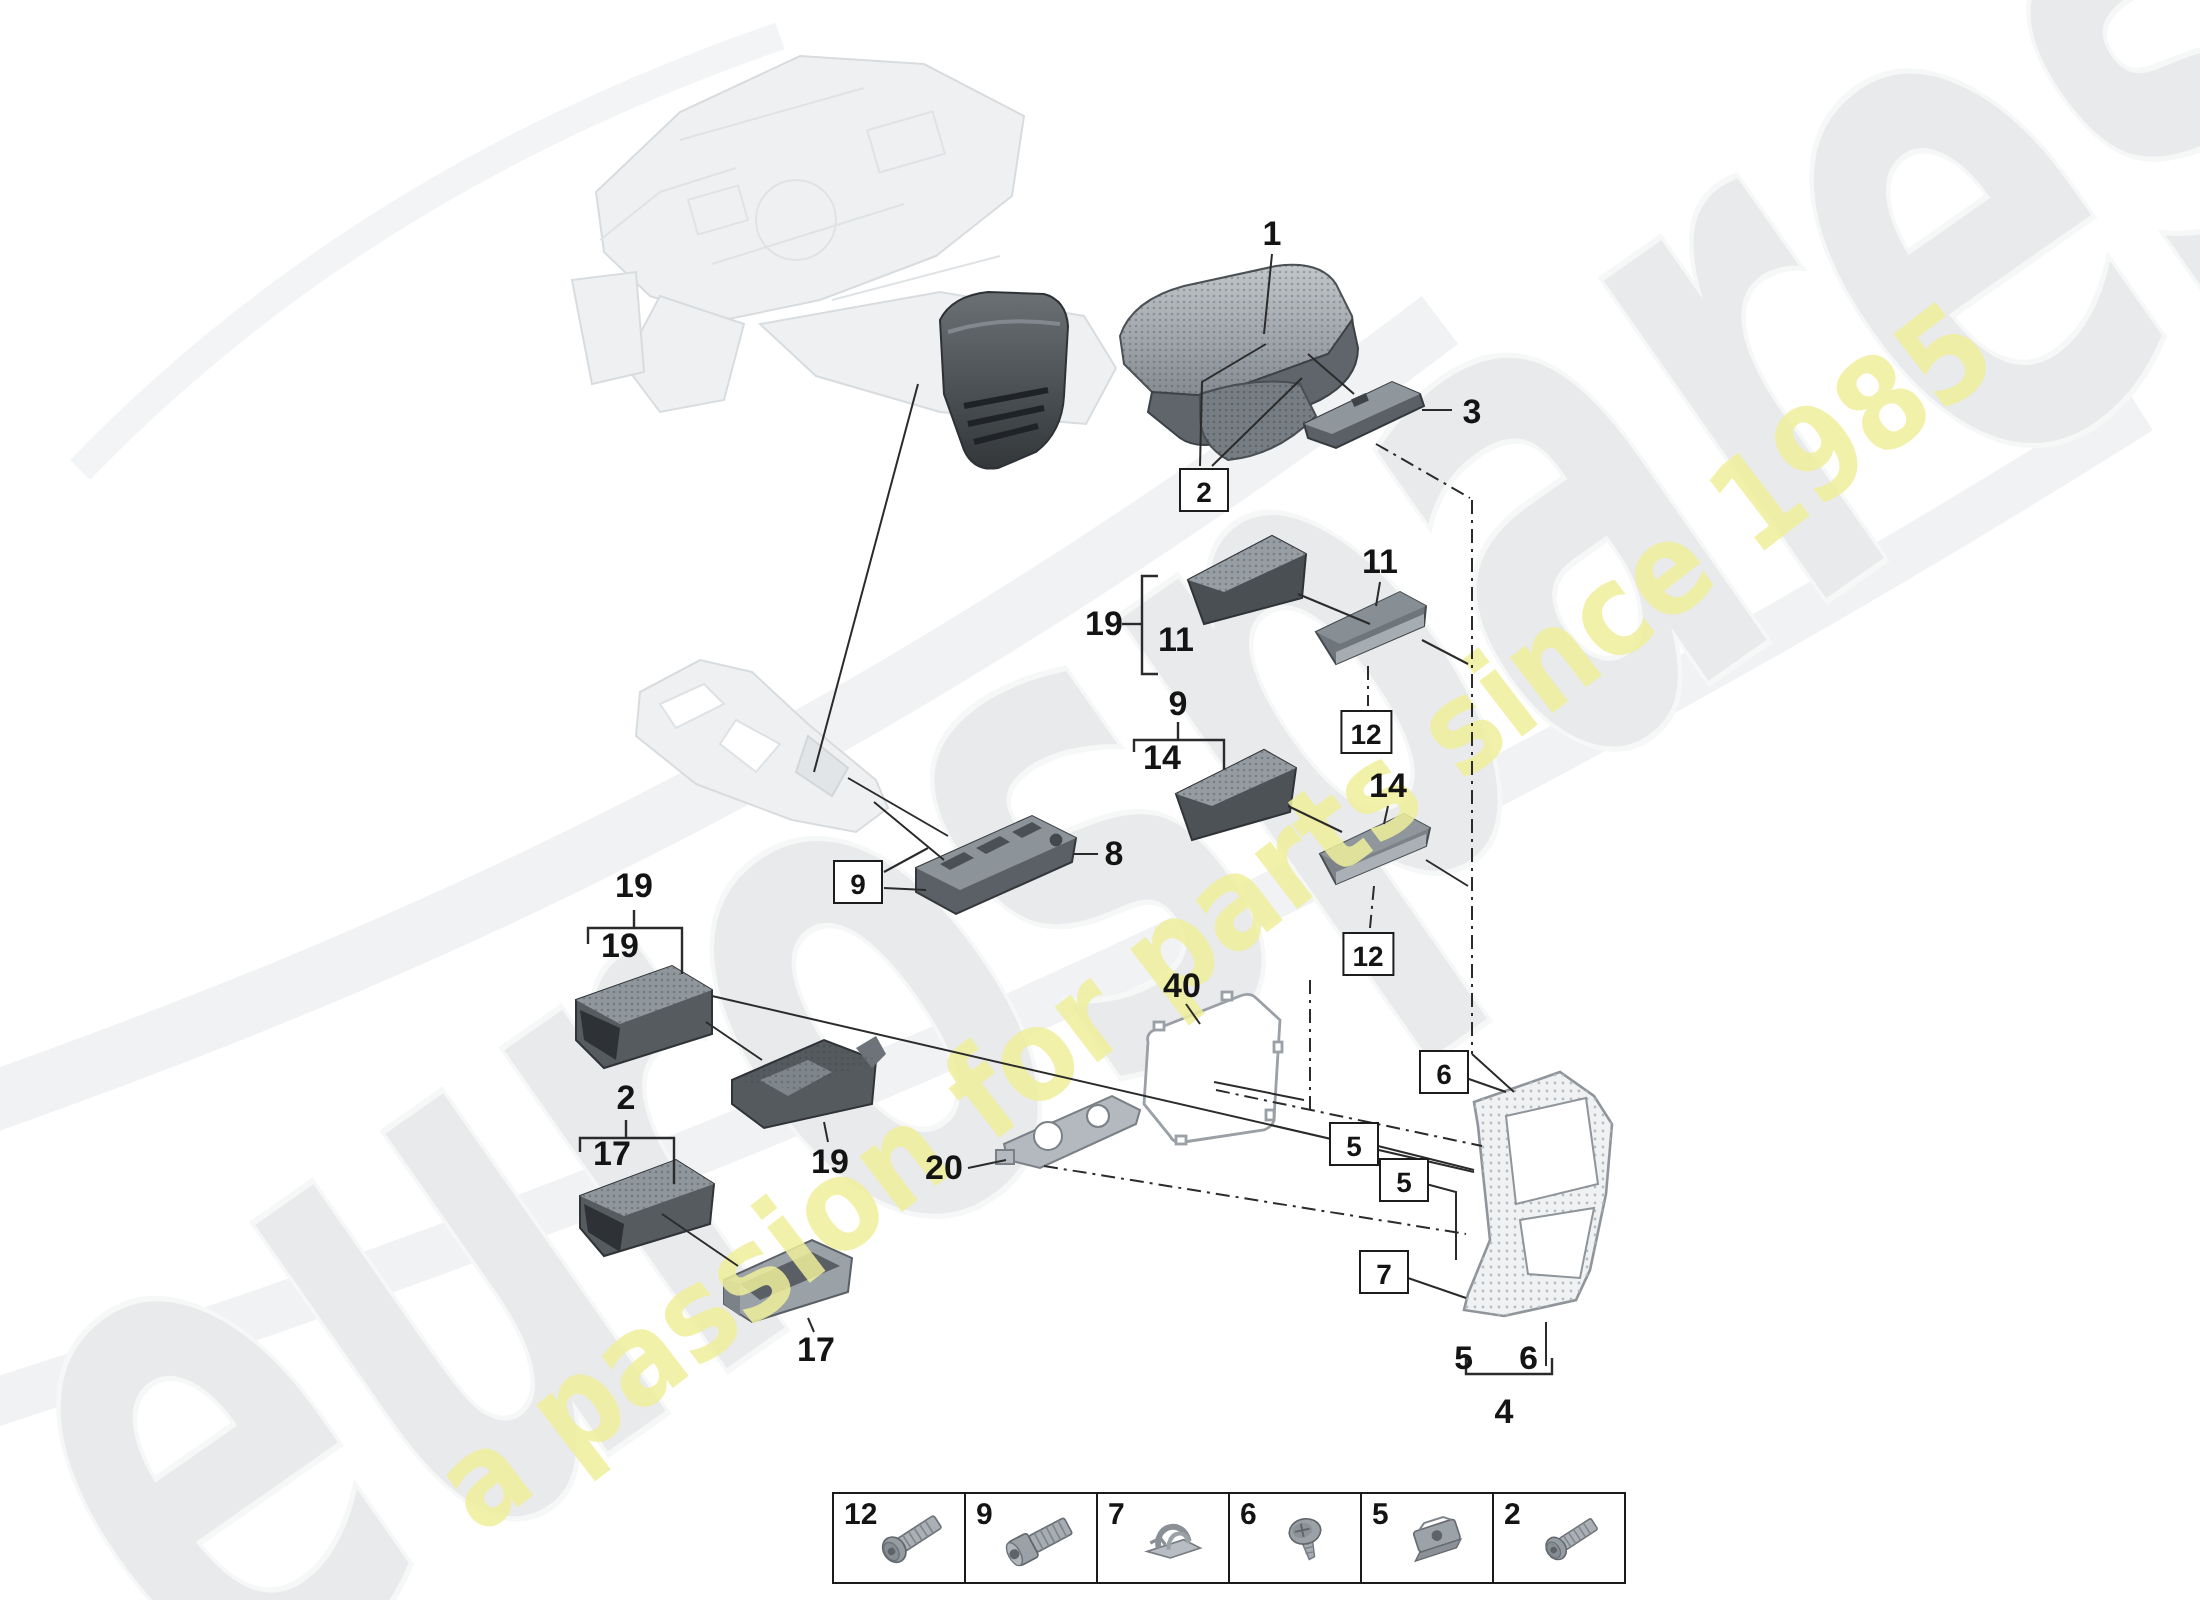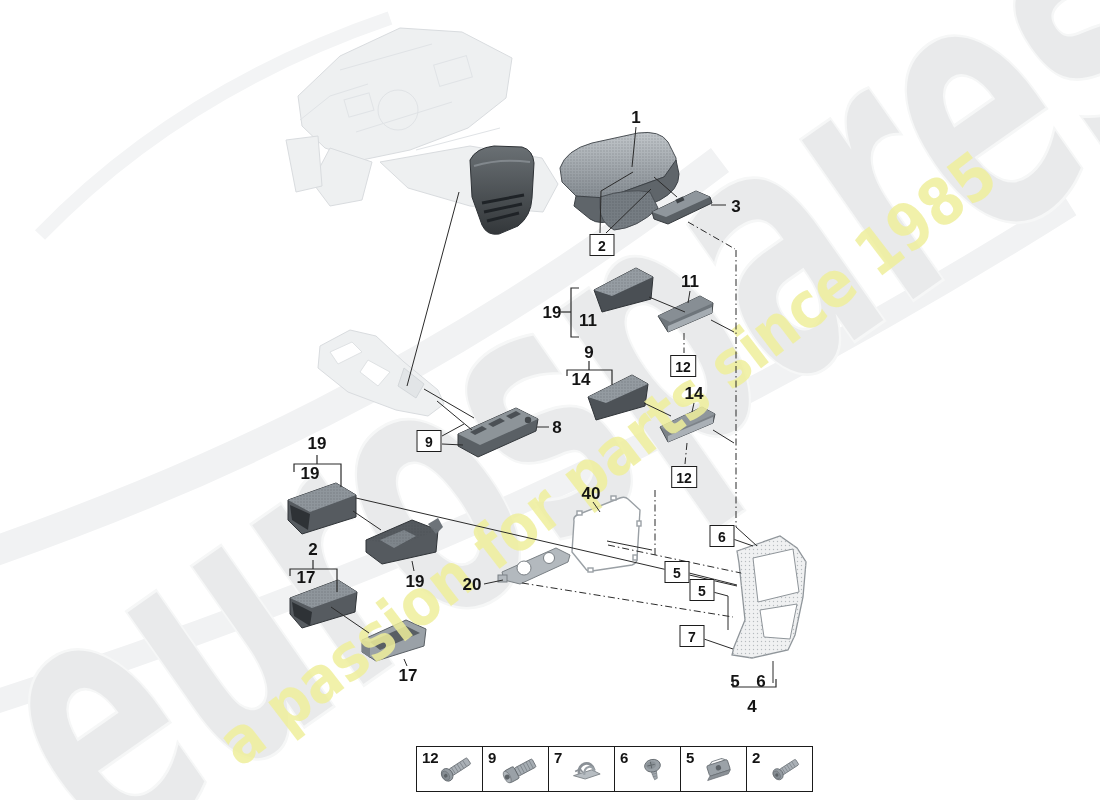--- a/index.html
+++ b/index.html
@@ -1,21 +1,21 @@
 <!DOCTYPE html>
 <html><head>
 <meta charset="utf-8">
 <style>
   html,body{margin:0;padding:0;background:#fff;}
   .stage{position:relative;width:1100px;height:800px;background:#ffffff;overflow:hidden;
          font-family:"Liberation Sans", sans-serif;}
   .stage svg.scene{position:absolute;left:0;top:0;}
   .callout{position:absolute;transform:translate(-50%,-50%);font-weight:bold;font-size:17px;
            color:#141414;white-space:nowrap;line-height:1;}
-  .callout.wide{letter-spacing:6px;}
+  .callout.wide{letter-spacing:6px;font-family:Liberation Mono, monospace;}
   .boxed{position:absolute;transform:translate(-50%,-50%);min-width:15px;height:19px;padding:1px 4px 0 4px;
          border:1.7px solid #1c1c1c;background:#ffffff;display:flex;align-items:center;justify-content:center;
          font-weight:bold;font-size:14px;color:#141414;line-height:1;}
   .legend{position:absolute;left:416px;top:746px;width:395px;height:44px;border:1.6px solid #1b1b1b;
           display:flex;background:#fff;}
   .legend .cell{flex:1;border-right:1.6px solid #1b1b1b;position:relative;display:flex;
                 align-items:center;justify-content:center;}
   .legend .cell:last-child{border-right:none;}
   .legend .num{position:absolute;left:5px;top:2px;font-size:15px;font-weight:bold;color:#141414;}
   .legend svg{display:block;margin-left:8px;}

